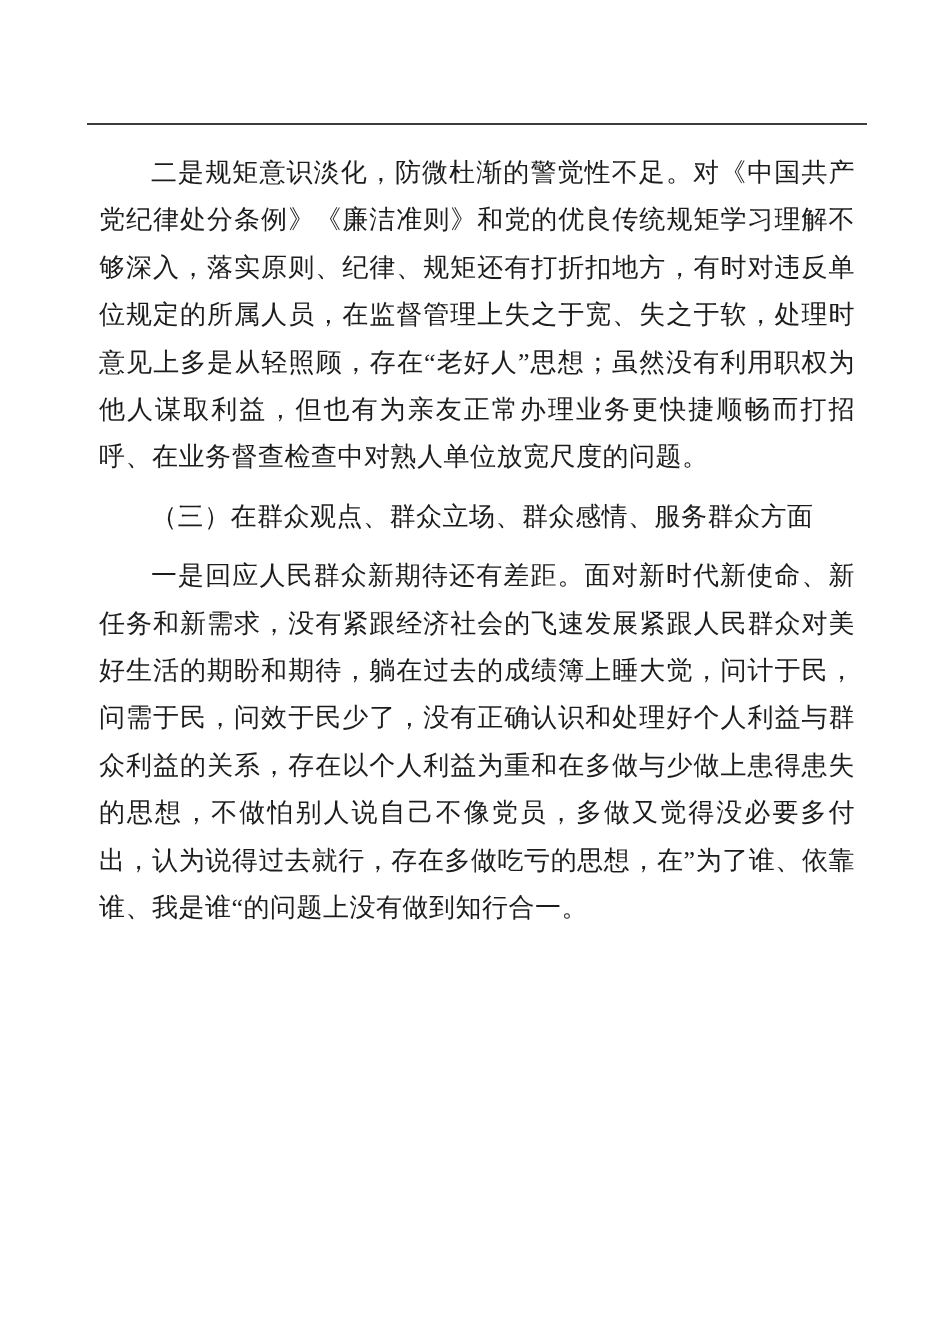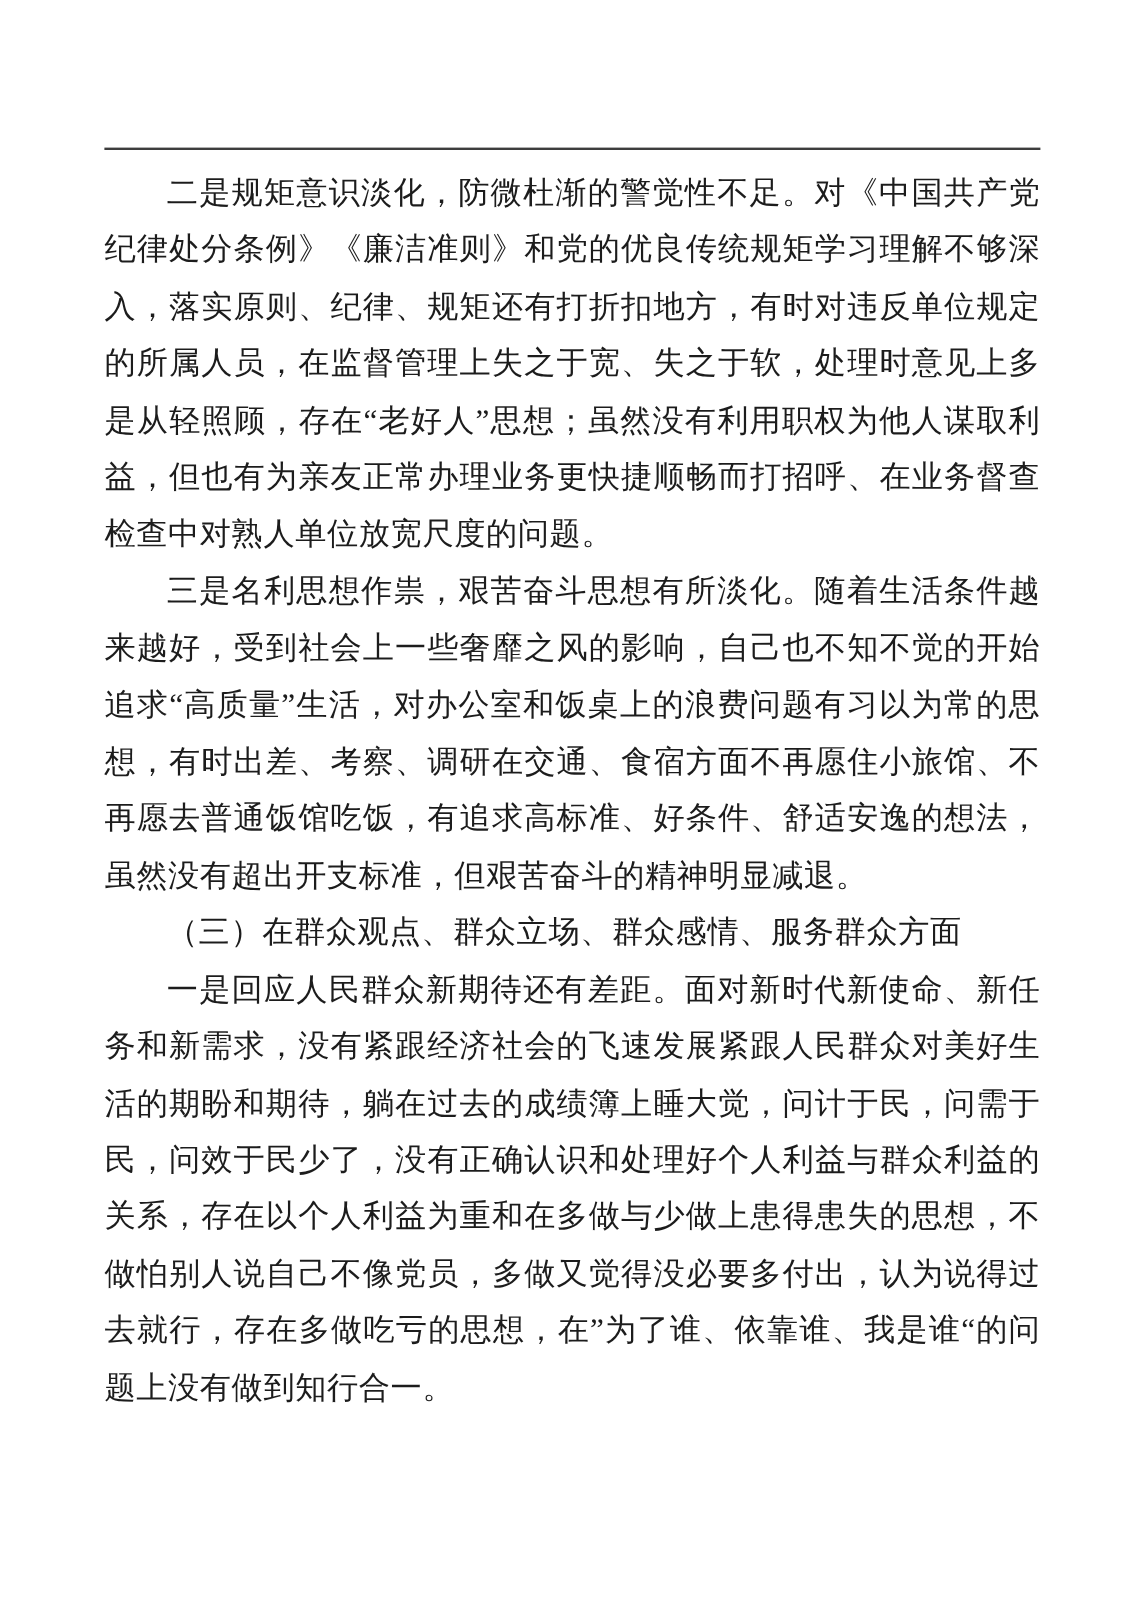--- a/index.html
+++ b/index.html
@@ -29,30 +29,29 @@
     top: 137px;
     width: 780px;
     color: #1c1c1c;
     font-size: 26px;
     line-height: 47.4px;
     text-align: justify;
     text-justify: inter-ideograph;
     letter-spacing: 0.5px;
   }
   .content p {
-    margin: 0;
+    margin: 12px;
     padding: 0;
     text-indent: 2em;
     word-break: break-all;
   }
 </style>
 </head>
 <body>
 
 <div class="page">
   <div class="header-rule"></div>
   <div class="content">
     <p>二是规矩意识淡化，防微杜渐的警觉性不足。对《中国共产党纪律处分条例》《廉洁准则》和党的优良传统规矩学习理解不够深入，落实原则、纪律、规矩还有打折扣地方，有时对违反单位规定的所属人员，在监督管理上失之于宽、失之于软，处理时意见上多是从轻照顾，存在“老好人”思想；虽然没有利用职权为他人谋取利益，但也有为亲友正常办理业务更快捷顺畅而打招呼、在业务督查检查中对熟人单位放宽尺度的问题。</p>
-    <p>三是名利思想作祟，艰苦奋斗思想有所淡化。随着生活条件越来越好，受到社会上一些奢靡之风的影响，自己也不知不觉的开始追求“高质量”生活，对办公室和饭桌上的浪费问题有习以为常的思想，有时出差、考察、调研在交通、食宿方面不再愿住小旅馆、不再愿去普通饭馆吃饭，有追求高标准、好条件、舒适安逸的想法，虽然没有超出开支标准，但艰苦奋斗的精神明显减退。</p>
     <p>（三）在群众观点、群众立场、群众感情、服务群众方面</p>
     <p>一是回应人民群众新期待还有差距。面对新时代新使命、新任务和新需求，没有紧跟经济社会的飞速发展紧跟人民群众对美好生活的期盼和期待，躺在过去的成绩簿上睡大觉，问计于民，问需于民，问效于民少了，没有正确认识和处理好个人利益与群众利益的关系，存在以个人利益为重和在多做与少做上患得患失的思想，不做怕别人说自己不像党员，多做又觉得没必要多付出，认为说得过去就行，存在多做吃亏的思想，在”为了谁、依靠谁、我是谁“的问题上没有做到知行合一。</p>
   </div>
 </div>
 
 </body></html>

